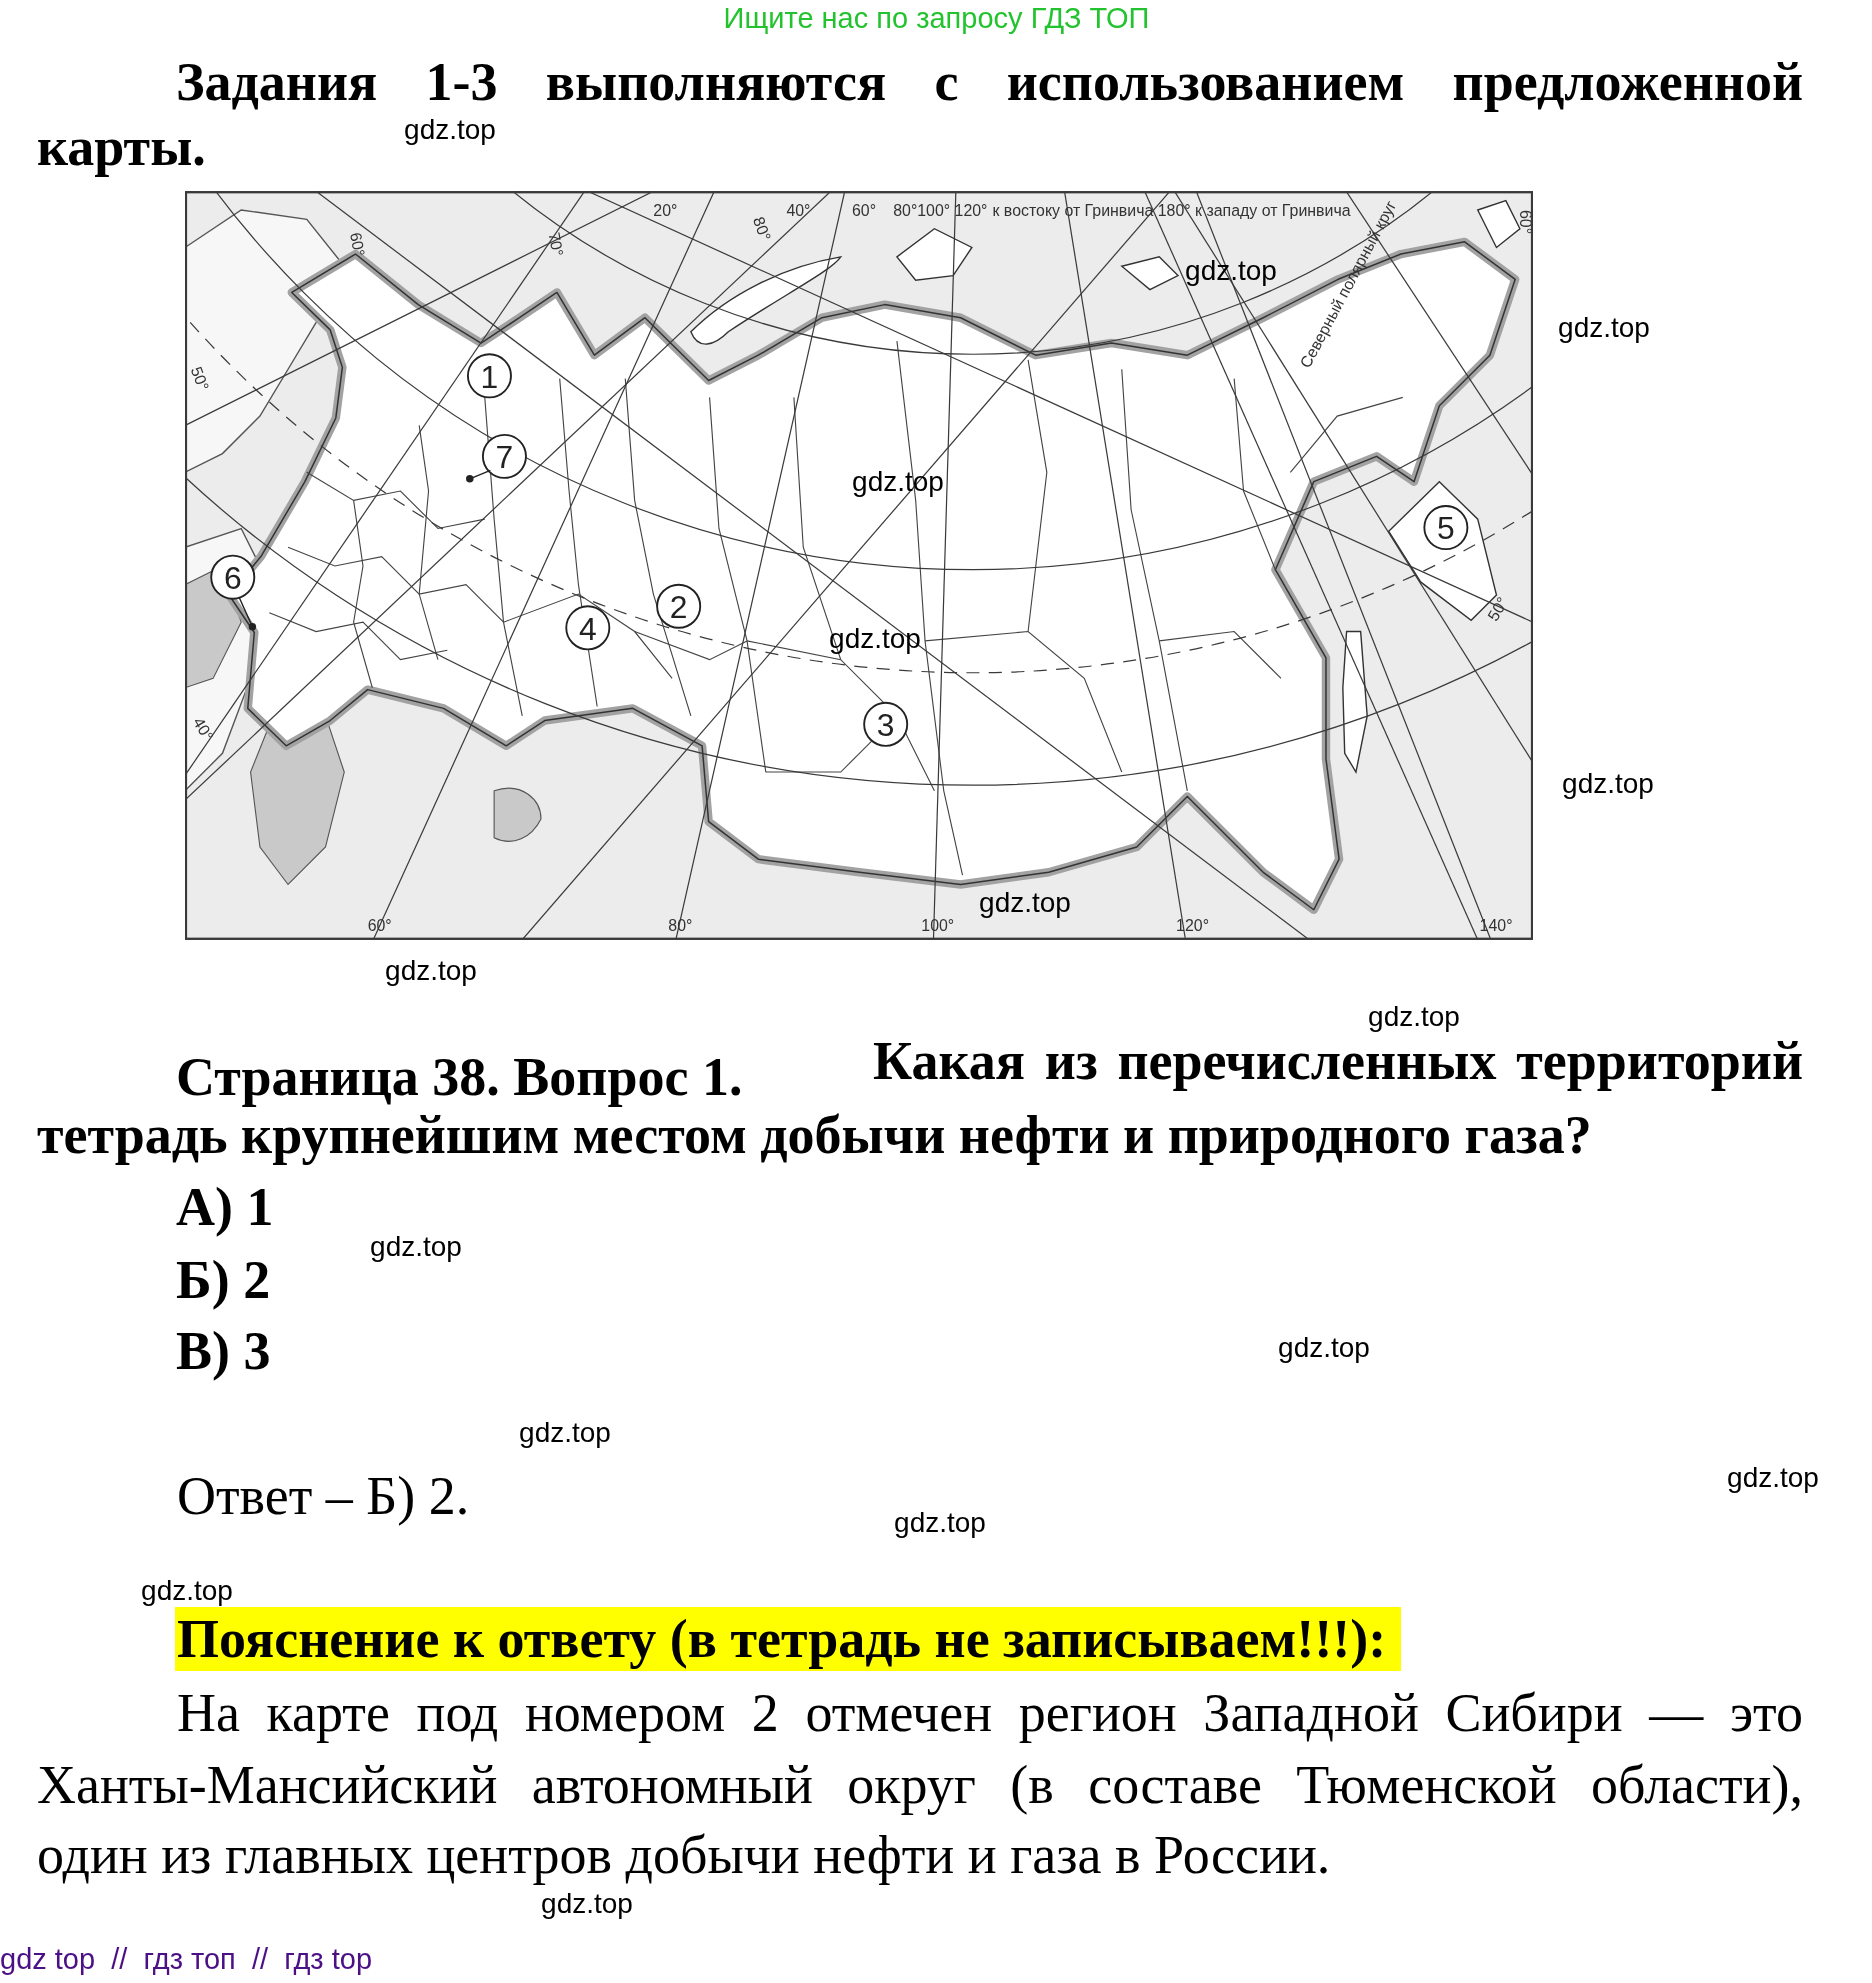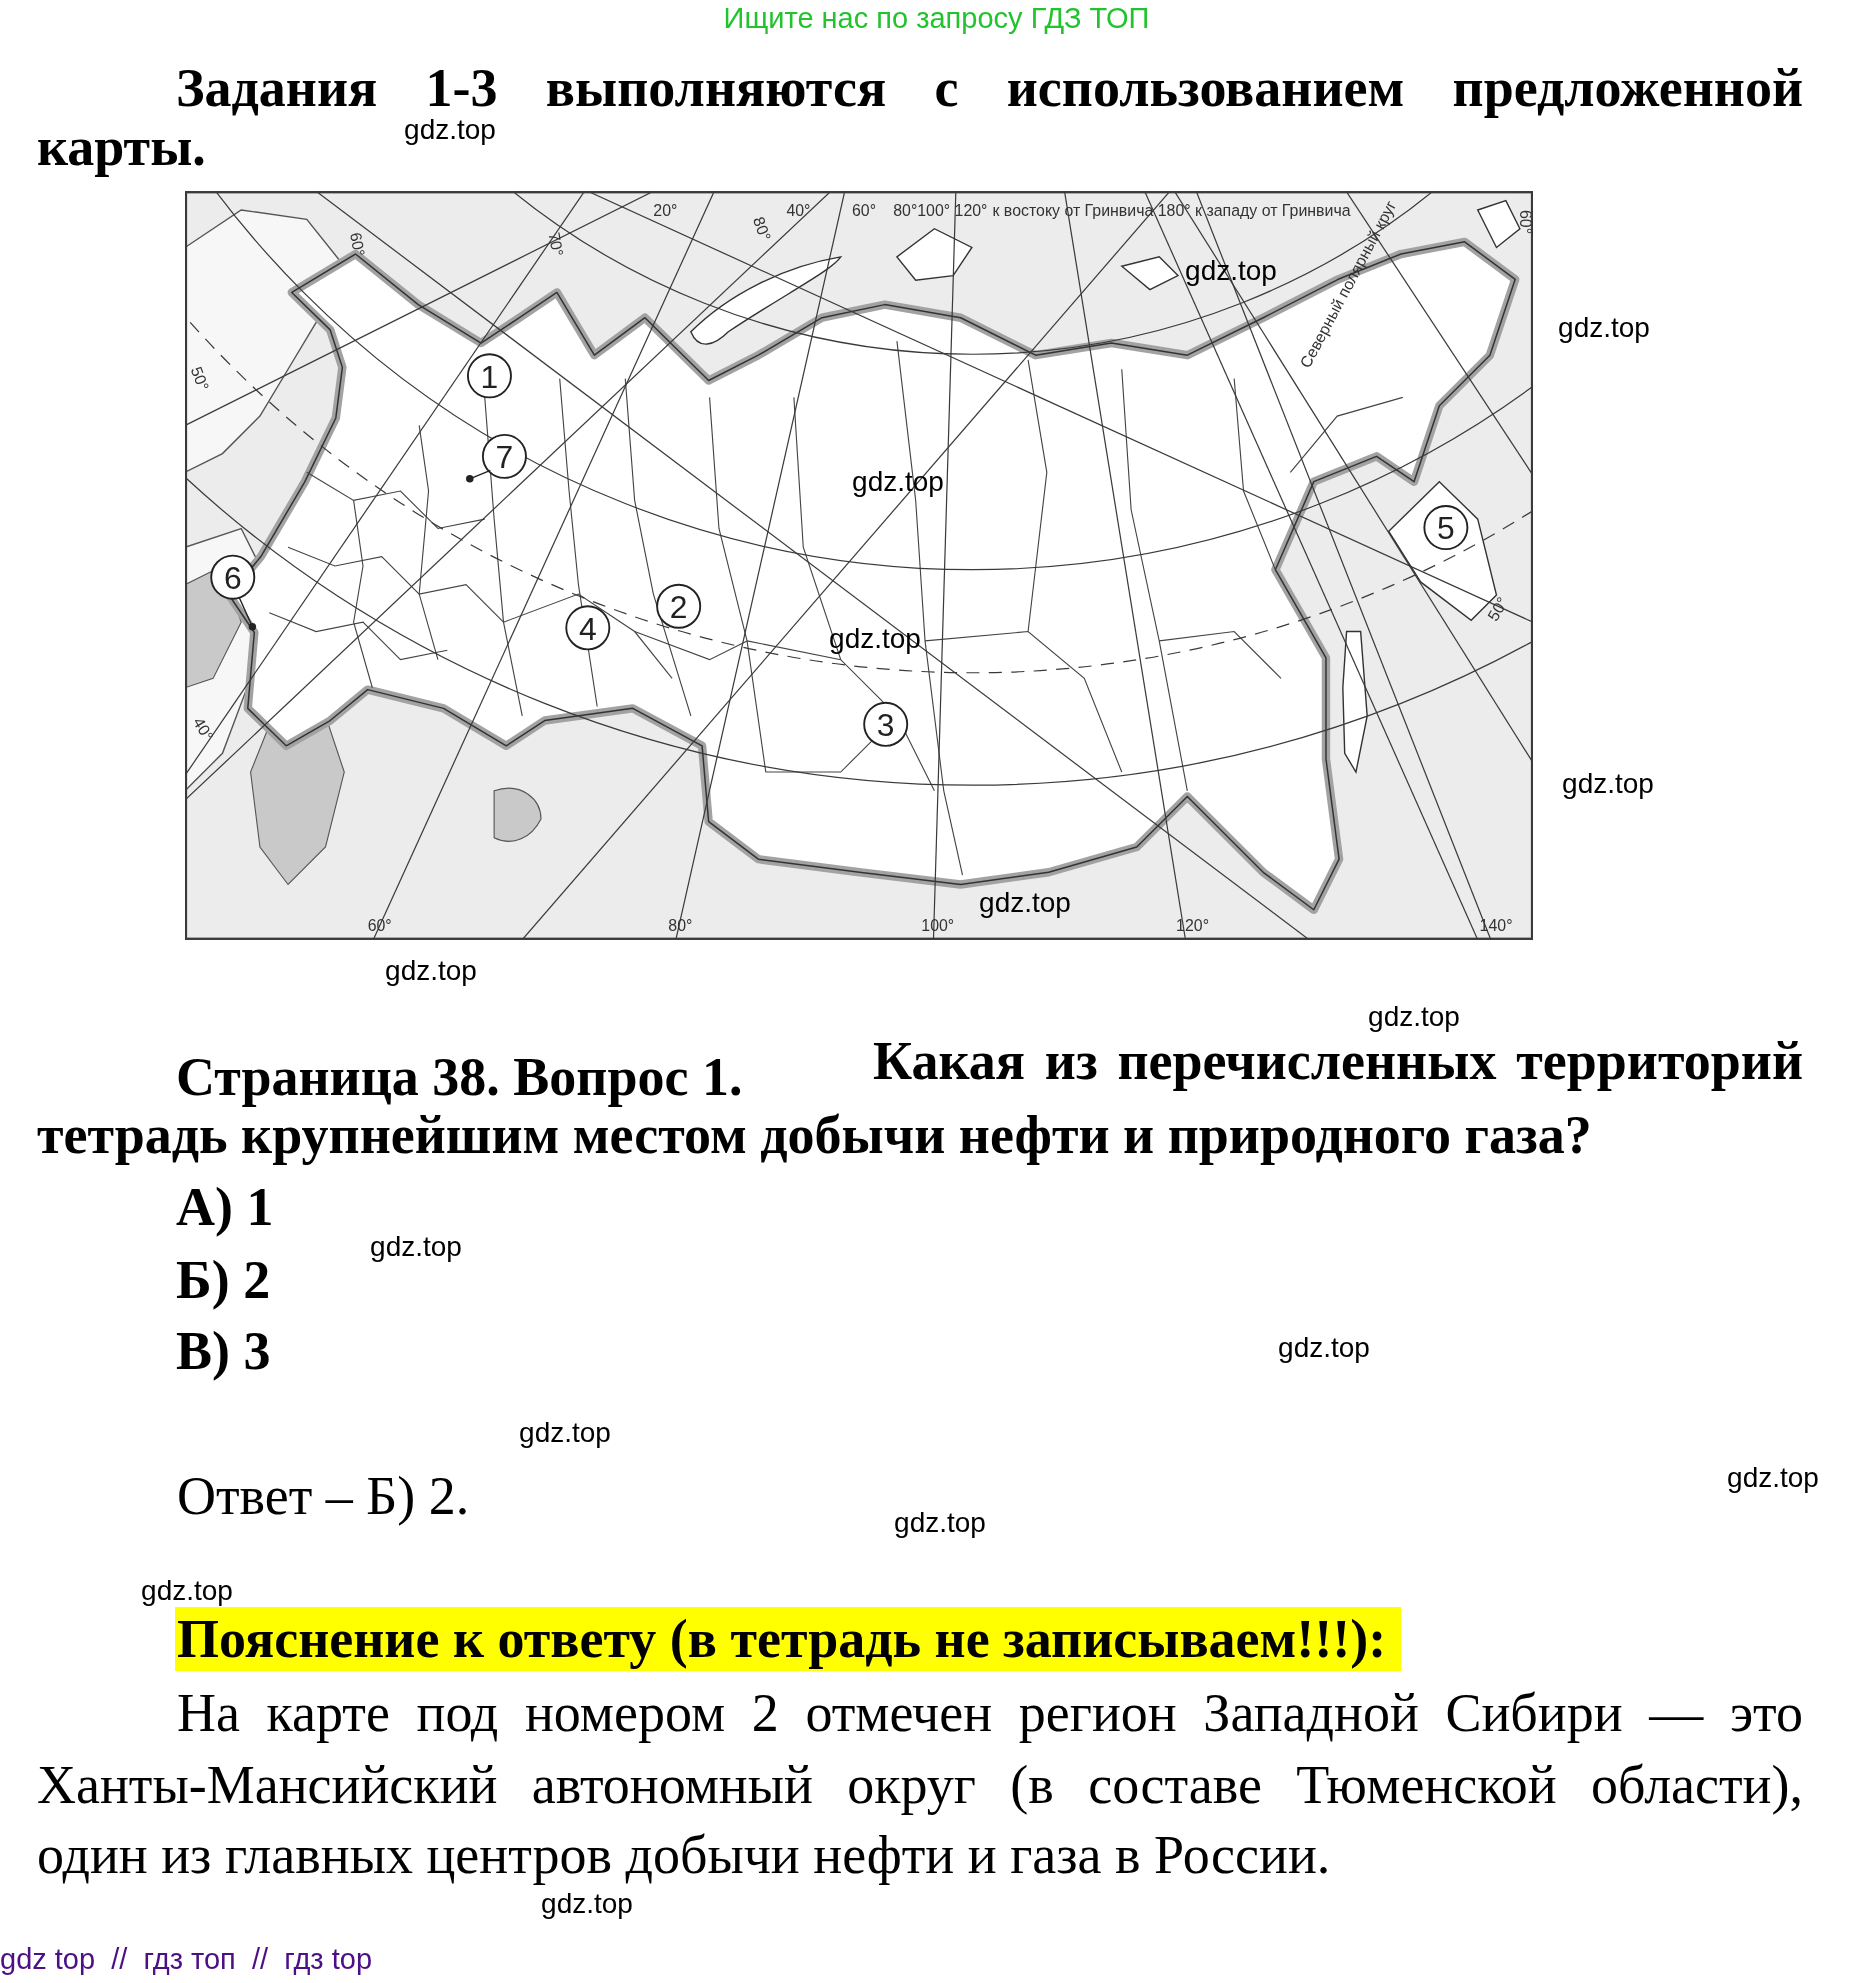--- a/index.html
+++ b/index.html
@@ -38,21 +38,21 @@
   }
   .map-wrap svg { display: block; }
   .map-label { font-family: "Liberation Sans", "DejaVu Sans", sans-serif; font-size: 17px; fill: #333; }
   .marker-text { font-family: "Liberation Sans", "DejaVu Sans", sans-serif; font-size: 34px; fill: #222; text-anchor: middle; dominant-baseline: central; }
 </style>
 </head>
 <body>
 
 <div class="site-header">Ищите нас по запросу ГДЗ ТОП</div>
 
-<div class="line bold just" style="left:176px; top:61px; width:1627px;">Задания 1-3 выполняются с использованием предложенной</div>
+<div class="line bold just" style="left:176px; top:55px; width:1627px;">Задания 1-3 выполняются с использованием предложенной</div>
 <div class="line bold" style="left:37px; top:120px;">карты.</div>
 
 <div class="map-wrap">
   <svg width="1348" height="749" viewBox="0 0 1439 799" xmlns="http://www.w3.org/2000/svg">
     <defs>
       <clipPath id="mapclip">
           <rect x="0" y="0" width="1439" height="799"></rect>
         </clipPath>
     </defs>
     <g clip-path="url(#mapclip)">

